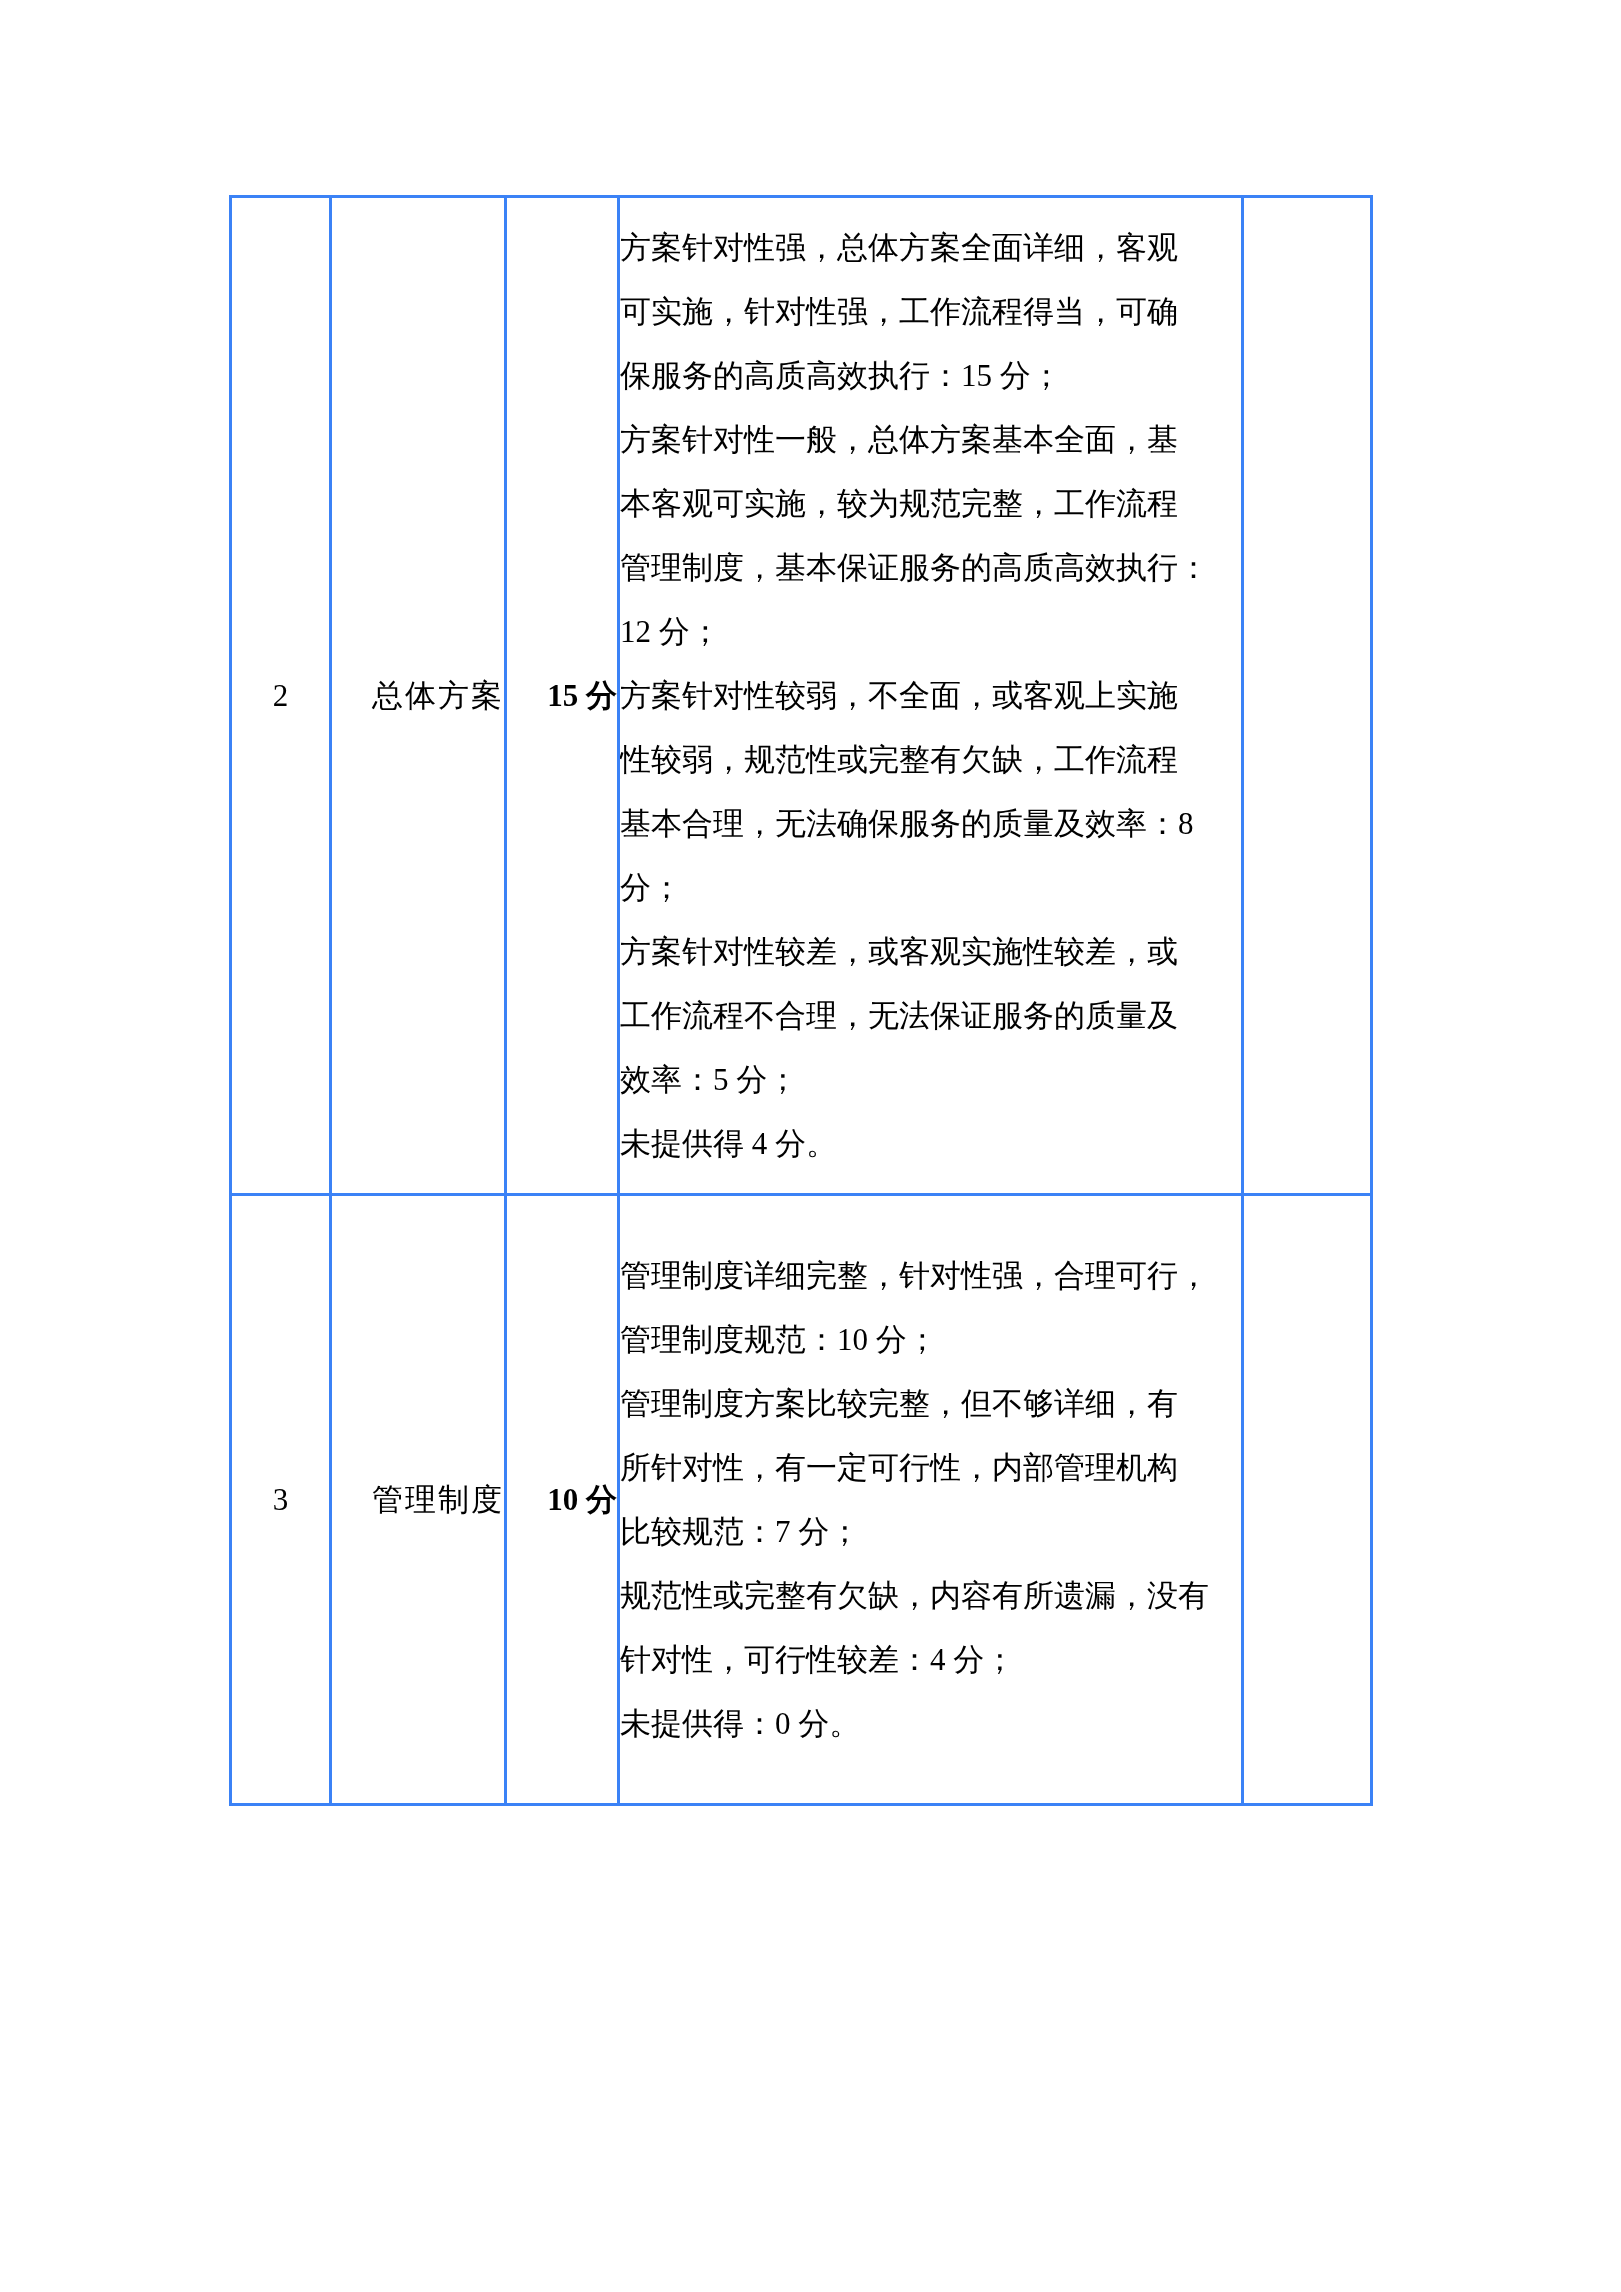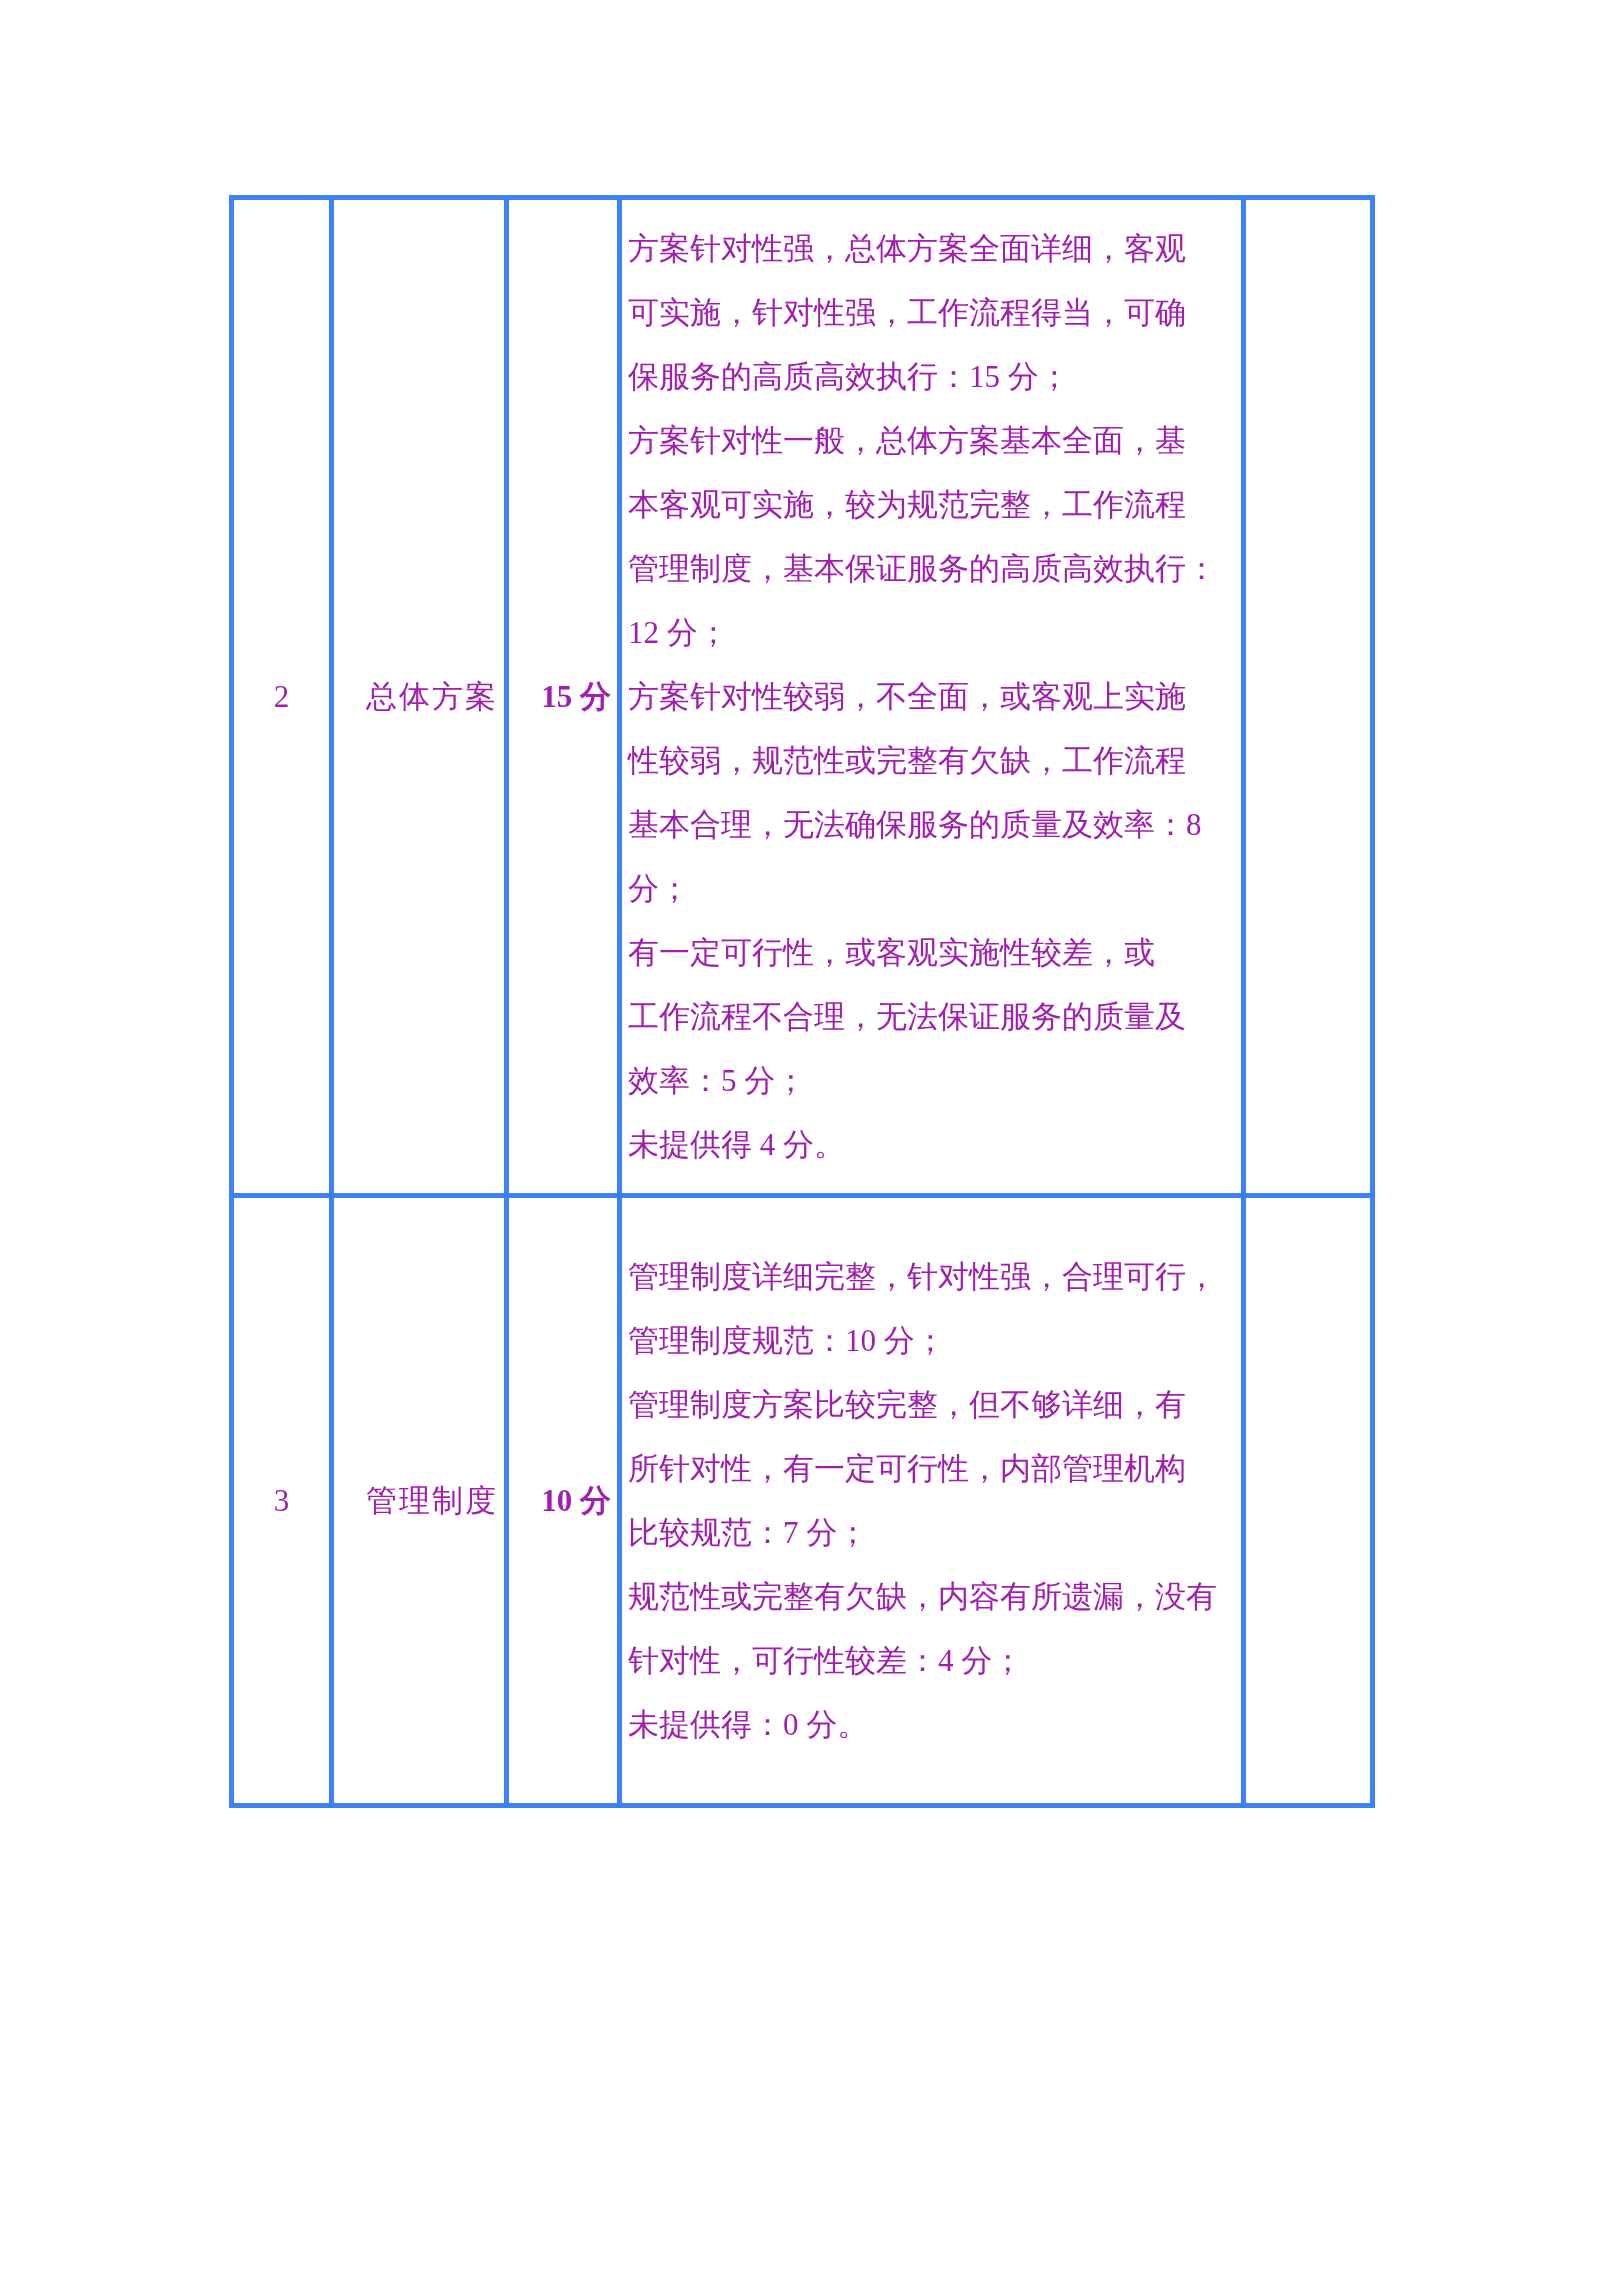--- a/index.html
+++ b/index.html
@@ -18,25 +18,25 @@
   }
   table.eval-table {
     position: absolute;
     left: 229px;
     top: 195px;
     border-collapse: collapse;
     table-layout: fixed;
     width: 1142px;
   }
   table.eval-table td {
-    border: 5px solid #3b82f6;
+    border: 3px solid #3b82f6;
     vertical-align: middle;
     font-size: 31px;
-    color: #a21caf;
-    padding: 6px;
+    color: #000000;
+    padding: 0;
     overflow: hidden;
   }
   tr.row-2 { height: 998px; }
   tr.row-3 { height: 610px; }
   td.c-idx   { text-align: center; }
   td.c-name  { text-align: right; letter-spacing: 2px; }
   td.c-score { text-align: right; font-weight: bold; }
   td.c-desc  { padding-left: 13.7px; padding-right: 7.8px; }
   td.c-desc .line {
     line-height: 64px;
@@ -68,21 +68,21 @@
               <div class="line">可实施，针对性强，工作流程得当，可确</div>
               <div class="line">保服务的高质高效执行：15 分；</div>
               <div class="line">方案针对性一般，总体方案基本全面，基</div>
               <div class="line">本客观可实施，较为规范完整，工作流程</div>
               <div class="line">管理制度，基本保证服务的高质高效执行：</div>
               <div class="line">12 分；</div>
               <div class="line">方案针对性较弱，不全面，或客观上实施</div>
               <div class="line">性较弱，规范性或完整有欠缺，工作流程</div>
               <div class="line">基本合理，无法确保服务的质量及效率：8</div>
               <div class="line">分；</div>
-              <div class="line">有一定可行性，或客观实施性较差，或</div>
+              <div class="line">方案针对性较差，或客观实施性较差，或</div>
               <div class="line">工作流程不合理，无法保证服务的质量及</div>
               <div class="line">效率：5 分；</div>
               <div class="line">未提供得 4 分。</div>
             </div>
         </td>
         <td class="c-entry"></td>
       </tr>
       <tr class="row-3">
         <td class="c-idx">3</td>
         <td class="c-name">管理制度</td>

